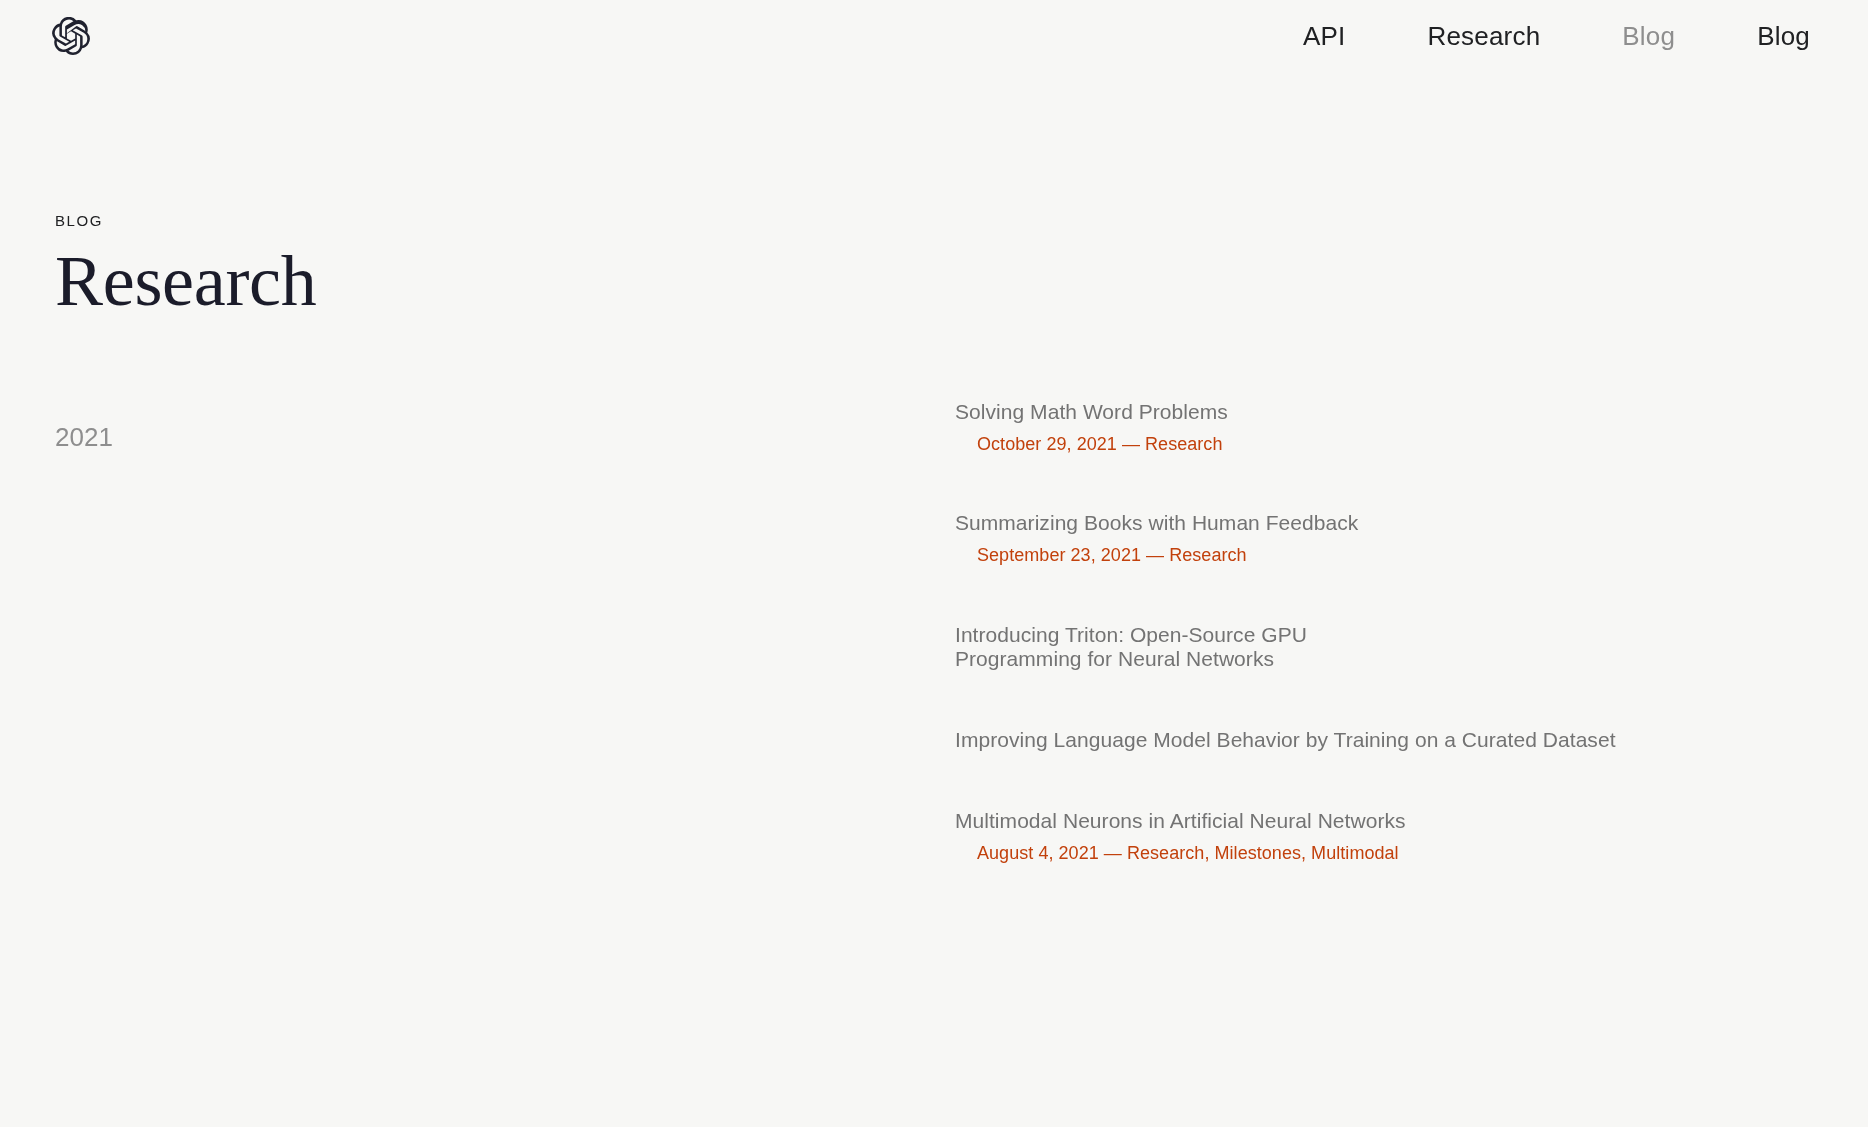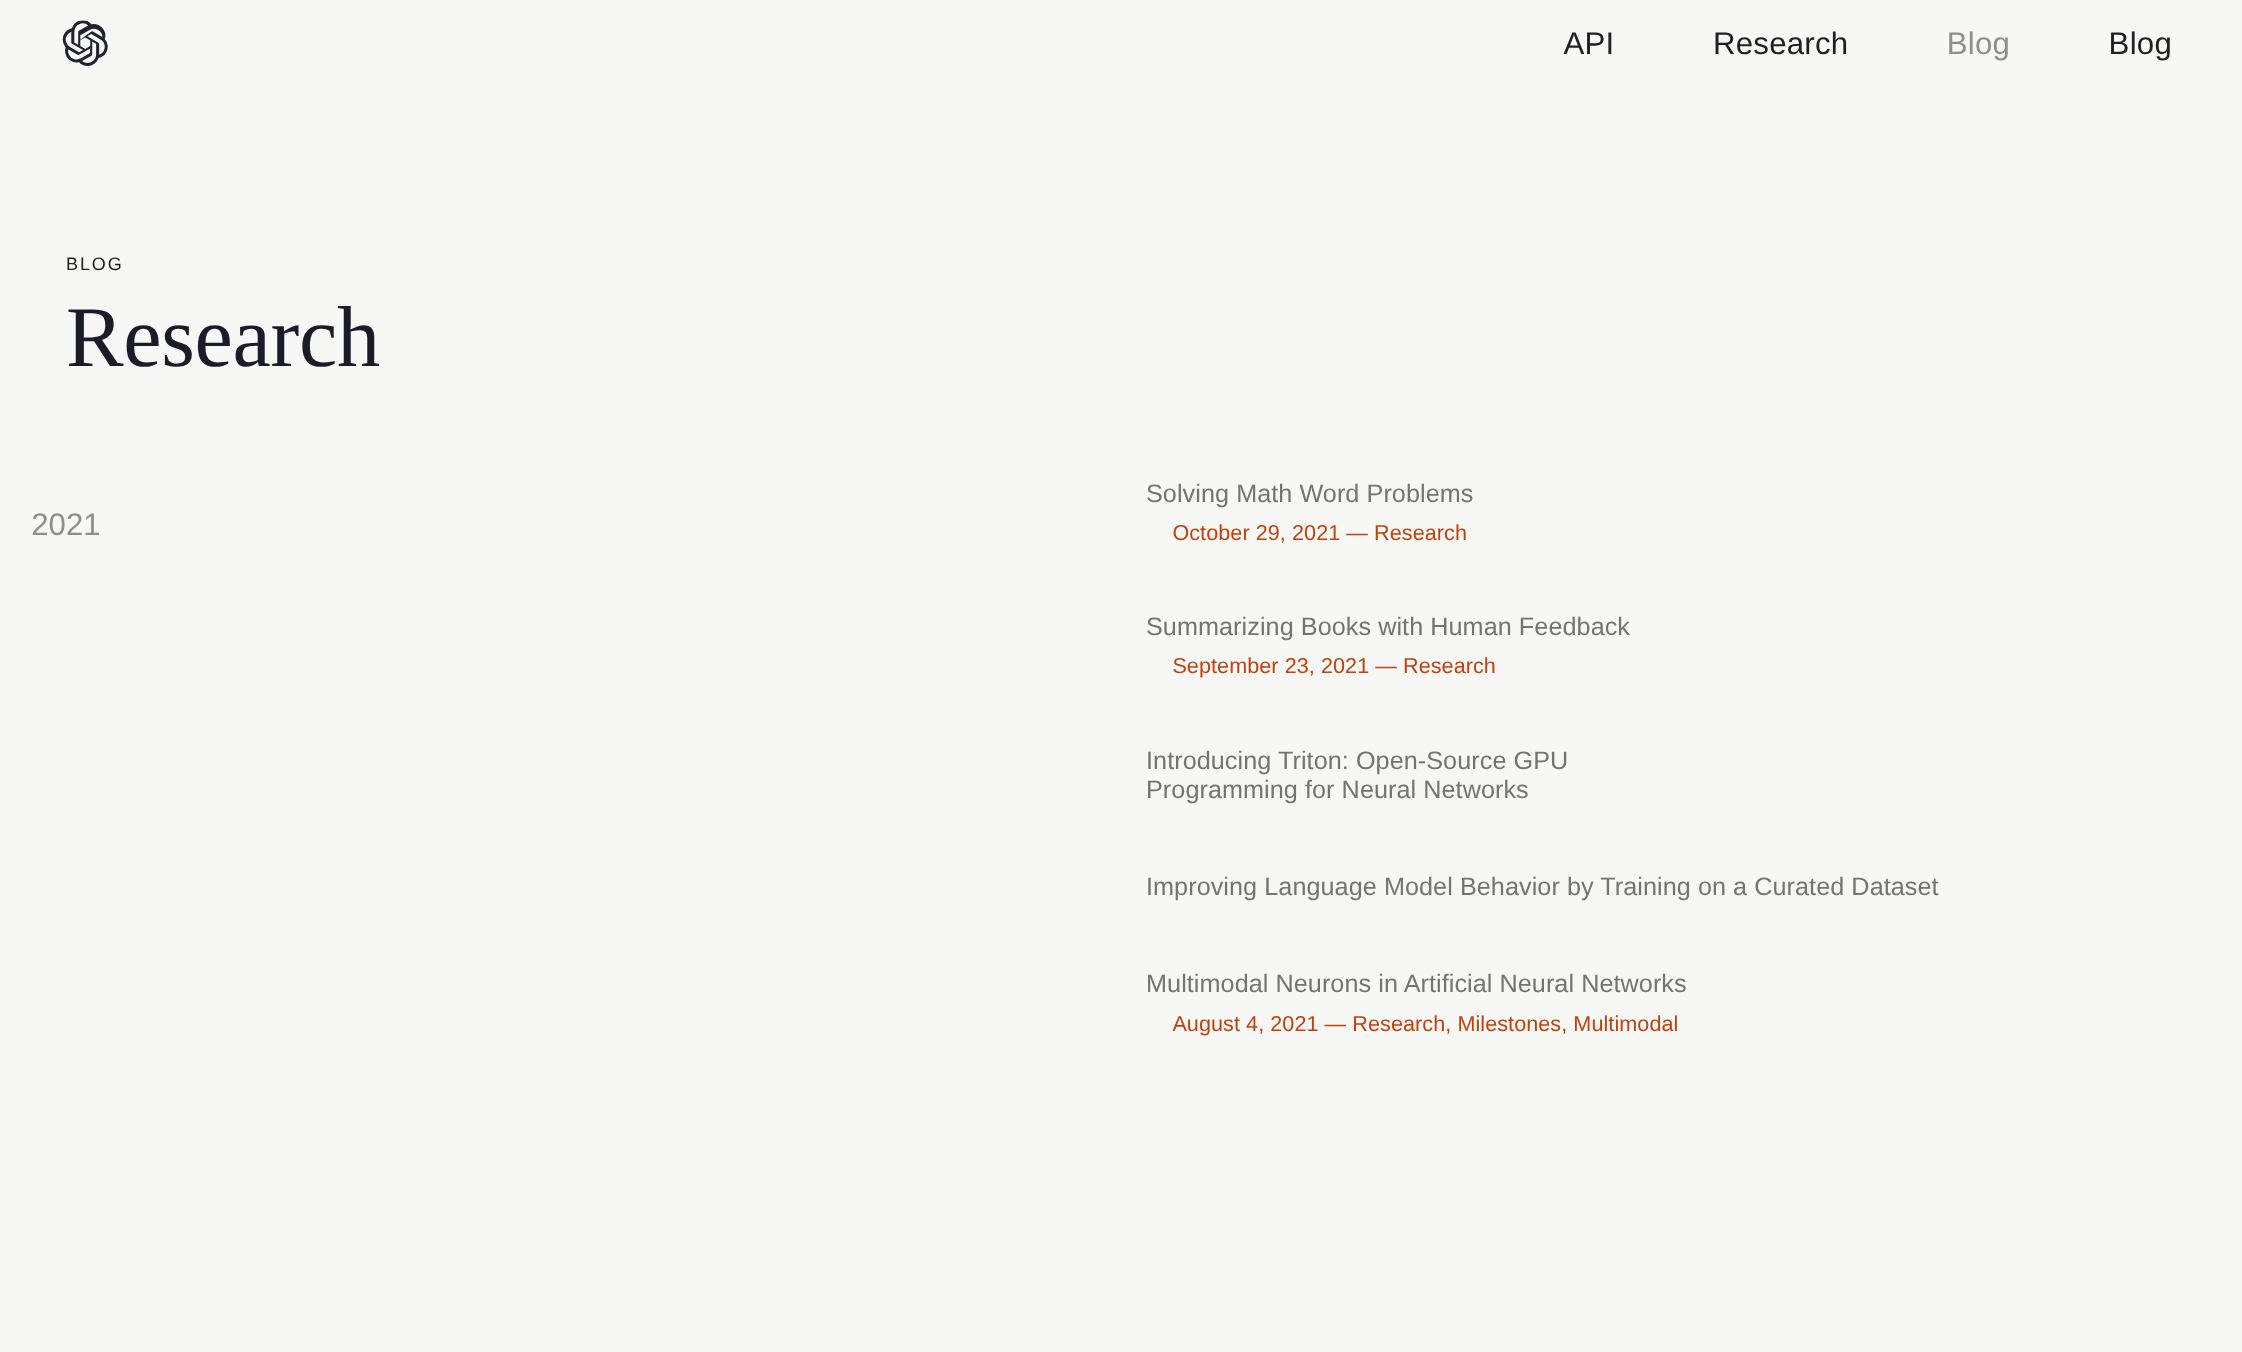--- a/index.html
+++ b/index.html
@@ -91,21 +91,21 @@
   .content {
     position: absolute;
     left: 0;
     top: 400px;
     width: 1868px;
     display: flex;
   }
 
   .year-col {
     width: 955px;
-    padding-left: 26px;
+    padding-left: 55px;
     flex: 0 0 955px;
   }
 
   .year-label {
     font-size: 26px;
     line-height: 1;
     color: #8e8e8e;
     padding-top: 24px;
   }
 

